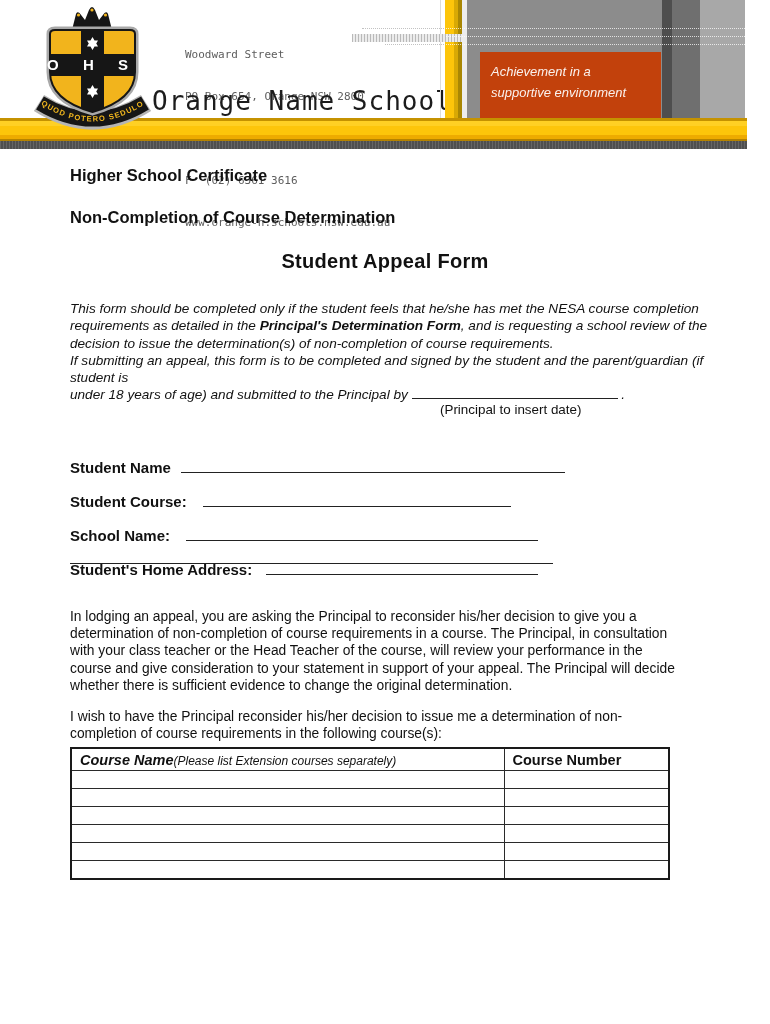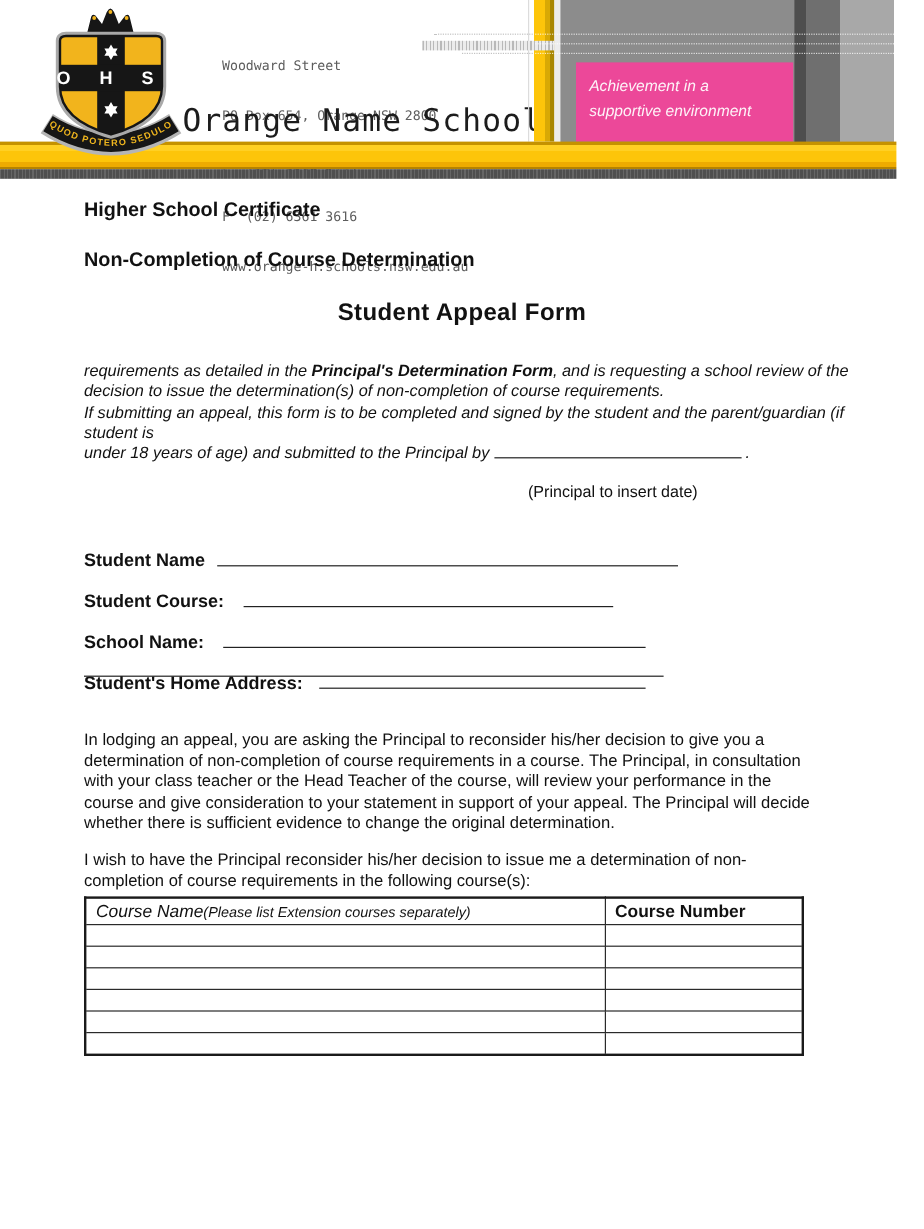--- a/index.html
+++ b/index.html
@@ -13,21 +13,21 @@
   .school-name{left:152px;top:86px;font-family:"DejaVu Sans Mono",monospace;
                font-size:26px;color:#1c1c1c;letter-spacing:1px;white-space:nowrap;}
   .vline-left{left:440px;top:0;width:1px;height:118px;background:#dcdcdc;}
   .vstripe{left:445px;top:0;width:17px;height:118px;
            background:linear-gradient(90deg,#fdc50a 0 9px,#d8a905 9px 13px,#a98703 13px 17px);}
   .vgap{left:462px;top:0;width:5px;height:118px;background:#ededed;}
   .panel{left:467px;top:0;width:278px;height:141px;background:#8c8c8c;}
   .panel-dark{left:195px;top:0;width:10px;height:141px;background:#4e4e4e;position:absolute;}
   .panel-mid{left:205px;top:0;width:28px;height:141px;background:#6f6f6f;position:absolute;}
   .panel-light{left:233px;top:0;width:45px;height:141px;background:#a8a8a8;position:absolute;}
-  .tagline-box{left:13px;top:52px;width:181px;height:66px;background:#ec4899;position:absolute;
+  .tagline-box{left:13px;top:52px;width:181px;height:66px;background:#c2410c;position:absolute;
                padding:9px 0 0 11px;box-sizing:border-box;}
   .tagline{font-style:italic;font-size:13px;line-height:21px;color:rgba(255,255,255,.93);}
   .hatch{left:352px;top:34px;width:110px;height:8px;
          background:repeating-linear-gradient(90deg,#b9b9b9 0 1px,#ececec 1px 3px);}
   .dot-gray{border-top:1px dotted #c2c2c2;height:0;}
   .dot-white{border-top:1px dotted rgba(255,255,255,.75);height:0;}
   .band{left:0;top:118px;width:747px;height:23px;
         background:linear-gradient(180deg,#c59200 0 3px,#ffd024 3px 8px,#fdc50a 8px 17px,#eeab00 17px 21px,#b58300 21px 23px);}
   .band-stripe{left:0;top:141px;width:747px;height:8px;background-color:#4f4f4f;
         background-image:repeating-linear-gradient(90deg,rgba(255,255,255,.13) 0 1px,transparent 1px 3px);}
@@ -49,21 +49,21 @@
   .field{left:70px;font-size:15px;font-weight:bold;white-space:nowrap;margin-top:32px;}
   .cont-line{left:70px;top:551px;width:483px;height:12px;border-bottom:1px solid #222;}
 
   
   table.course{left:70px;top:747px;position:absolute;width:598px;border-collapse:collapse;
                border:2px solid #1a1a1a;table-layout:fixed;}
   table.course td,table.course th{border:1px solid #2a2a2a;padding:0 4px;height:17px;
                font-size:13px;vertical-align:middle;text-align:left;}
   table.course .c1{width:433px;}
   table.course .c2{width:165px;}
-  .th-name{font-size:14.5px;font-weight:normal;font-style:italic;}
+  .th-name{font-size:14.5px;font-weight:bold;font-style:italic;}
   .th-note{font-size:12px;font-style:italic;font-weight:normal;}
   .th-num{font-size:14.5px;font-weight:bold;}
   table.course tr.hdr td{height:21px;padding-left:8px;}
 </style>
 </head>
 <body>
 
 <div id="page">
 
   <div class="abs contact">
@@ -128,20 +128,21 @@
     <text font-family="Liberation Sans, sans-serif" font-size="7.6" font-weight="bold" fill="#f0b61e" letter-spacing="1.1">
       <textPath href="#mottoPath" startOffset="50%" text-anchor="middle">QUOD POTERO SEDULO</textPath>
     </text>
   </svg>
 
   <div class="abs t-sub" style="top:166px;">Higher School Certificate</div>
   <div class="abs t-sub" style="top:208px;">Non-Completion of Course Determination</div>
   <div class="abs t-main">Student Appeal Form</div>
 
   <div class="abs intro">
+    <div>This form should be completed only if the student feels that he/she has met the NESA course completion</div>
     <div><span>requirements as detailed in the </span><b>Principal's Determination Form</b><span>, and is requesting a school review of the</span></div>
     <div>decision to issue the determination(s) of non-completion of course requirements.</div>
     <div>If submitting an appeal, this form is to be completed and signed by the student and the parent/guardian (if</div>
     <div>student is</div>
     <div><span>under 18 years of age) and submitted to the Principal by</span> <span class="blank" style="width:206px;"></span> <span>.</span></div>
   </div>
   <div class="abs caption">(Principal to insert date)</div>
 
   <div class="abs field" style="top:427px;">
     <span>Student Name</span>

